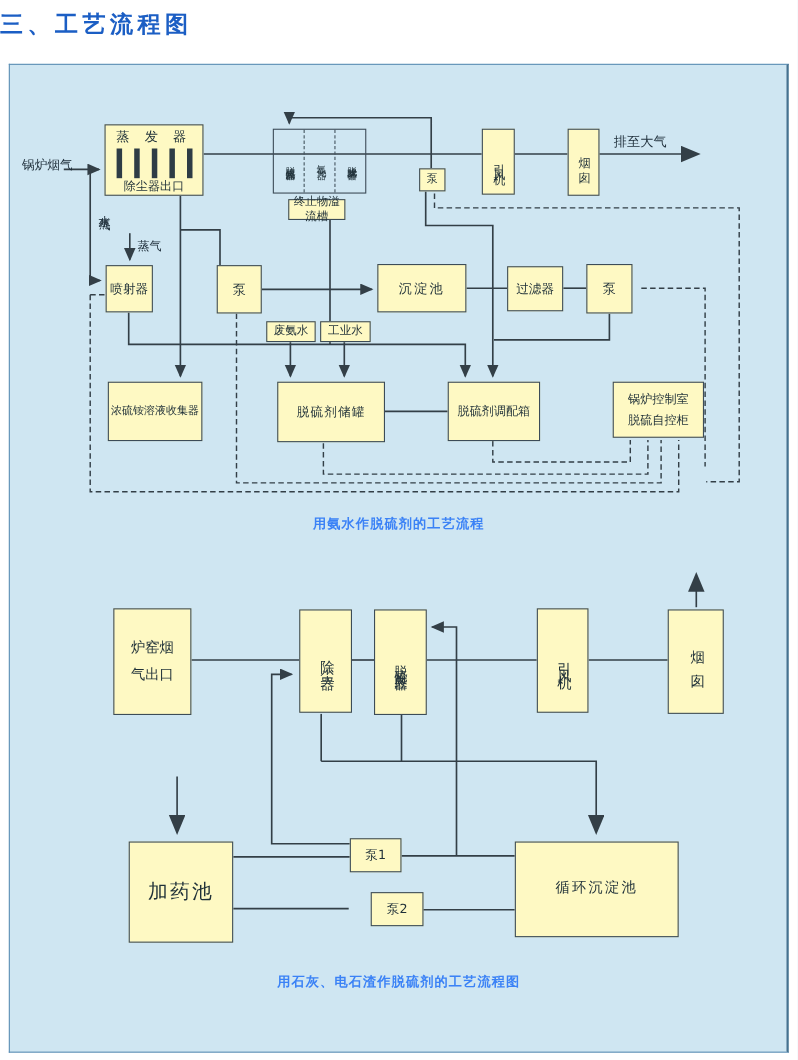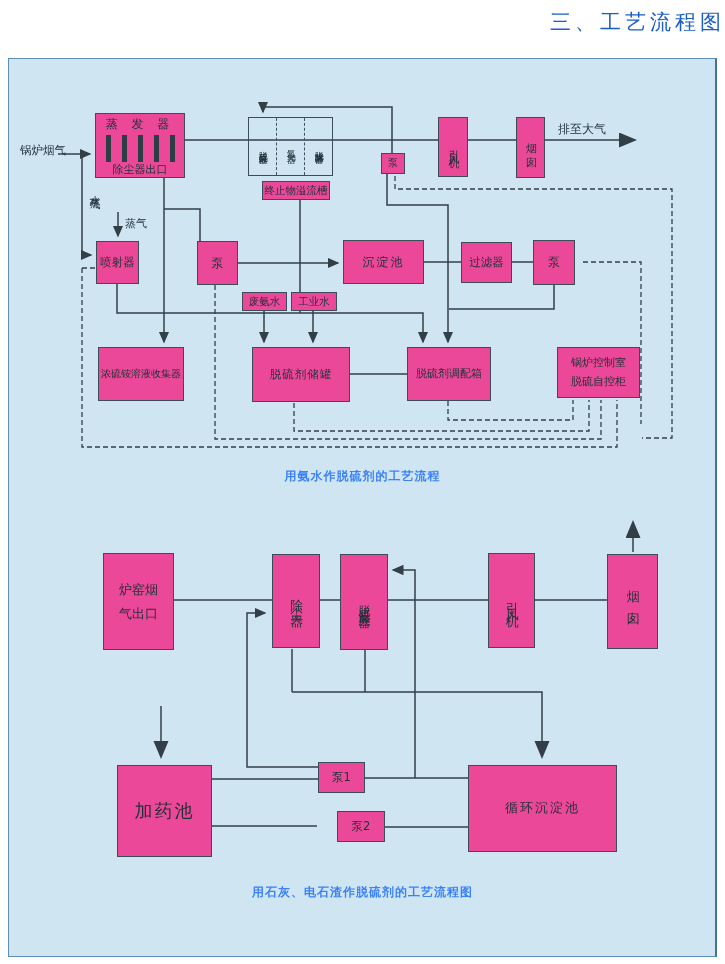--- a/index.html
+++ b/index.html
@@ -1,23 +1,23 @@
 <!DOCTYPE html>
 <html><head>
 <meta charset="utf-8">
 <style>
   html,body{margin:0;padding:0;background:#ffffff;}
   #page{position:relative;width:725px;height:964px;background:#ffffff;overflow:hidden;
         font-family:"DejaVu Sans",sans-serif;color:#22323e;}
   #panel{position:absolute;left:8px;top:58px;width:706px;height:897px;
          background:#cfe6f2;border:1px solid #5e8fb5;border-right:2px solid #46718f;}
-  #title{position:absolute;left:0;top:8px;width:725px;text-align:right;
-         font-size:21px;font-weight:normal;color:#1b5ec4;letter-spacing:4px;}
+  #title{position:absolute;left:0;top:8px;width:725px;text-align:left;
+         font-size:21px;font-weight:bold;color:#1b5ec4;letter-spacing:4px;}
   svg.lines{position:absolute;left:0;top:0;pointer-events:none;}
-  .box{position:absolute;border:1.5px solid #3c4c58;background:#ec4899;
+  .box{position:absolute;border:1.5px solid #3c4c58;background:#fef9c3;
        display:flex;align-items:center;justify-content:center;text-align:center;
        box-sizing:border-box;font-size:12px;line-height:1.25;color:#1f3038;}
   .nobg{background:transparent;}
   .vtext{writing-mode:vertical-rl;text-orientation:upright;}
   .caption{position:absolute;left:0;width:725px;text-align:center;
            font-weight:bold;font-size:12px;letter-spacing:1px;color:#3b82f6;}
   .lbl{position:absolute;font-size:11.5px;color:#22323e;white-space:nowrap;}
   
   #evap{flex-direction:column;justify-content:flex-start;padding-top:3px;}
   #evap .bars{display:flex;gap:11px;height:29px;align-items:center;margin:2px 0 1px 0;}
@@ -111,21 +111,21 @@
         <span class="vtext" style="font-size:9px;letter-spacing:1px;">脱硫反应器</span>
       </span>
     <span class="col">
         <span class="vtext" style="font-size:9px;letter-spacing:3px;">氧化器</span>
       </span>
     <span class="col">
         <span class="vtext" style="font-size:9px;letter-spacing:1px;">脱水除雾器</span>
       </span>
   </div>
 
-  <div class="box" style="left:262px;top:181px;width:68px;height:19px;font-size:10.5px;">终止物溢流槽</div>
+  <div class="box" style="left:262px;top:181px;width:52px;height:19px;font-size:10.5px;">终止物溢流槽</div>
 
   <div class="box" style="left:381px;top:153px;width:24px;height:21px;font-size:10px;">泵</div>
 
   <div class="box" style="left:438px;top:117px;width:30px;height:60px;">
     <span class="vtext" style="font-size:11px;letter-spacing:4px;">引风机</span>
   </div>
 
   <div class="box" style="left:516px;top:117px;width:29px;height:61px;">
     <span class="vtext" style="font-size:11px;letter-spacing:14px;">烟囱</span>
   </div>

